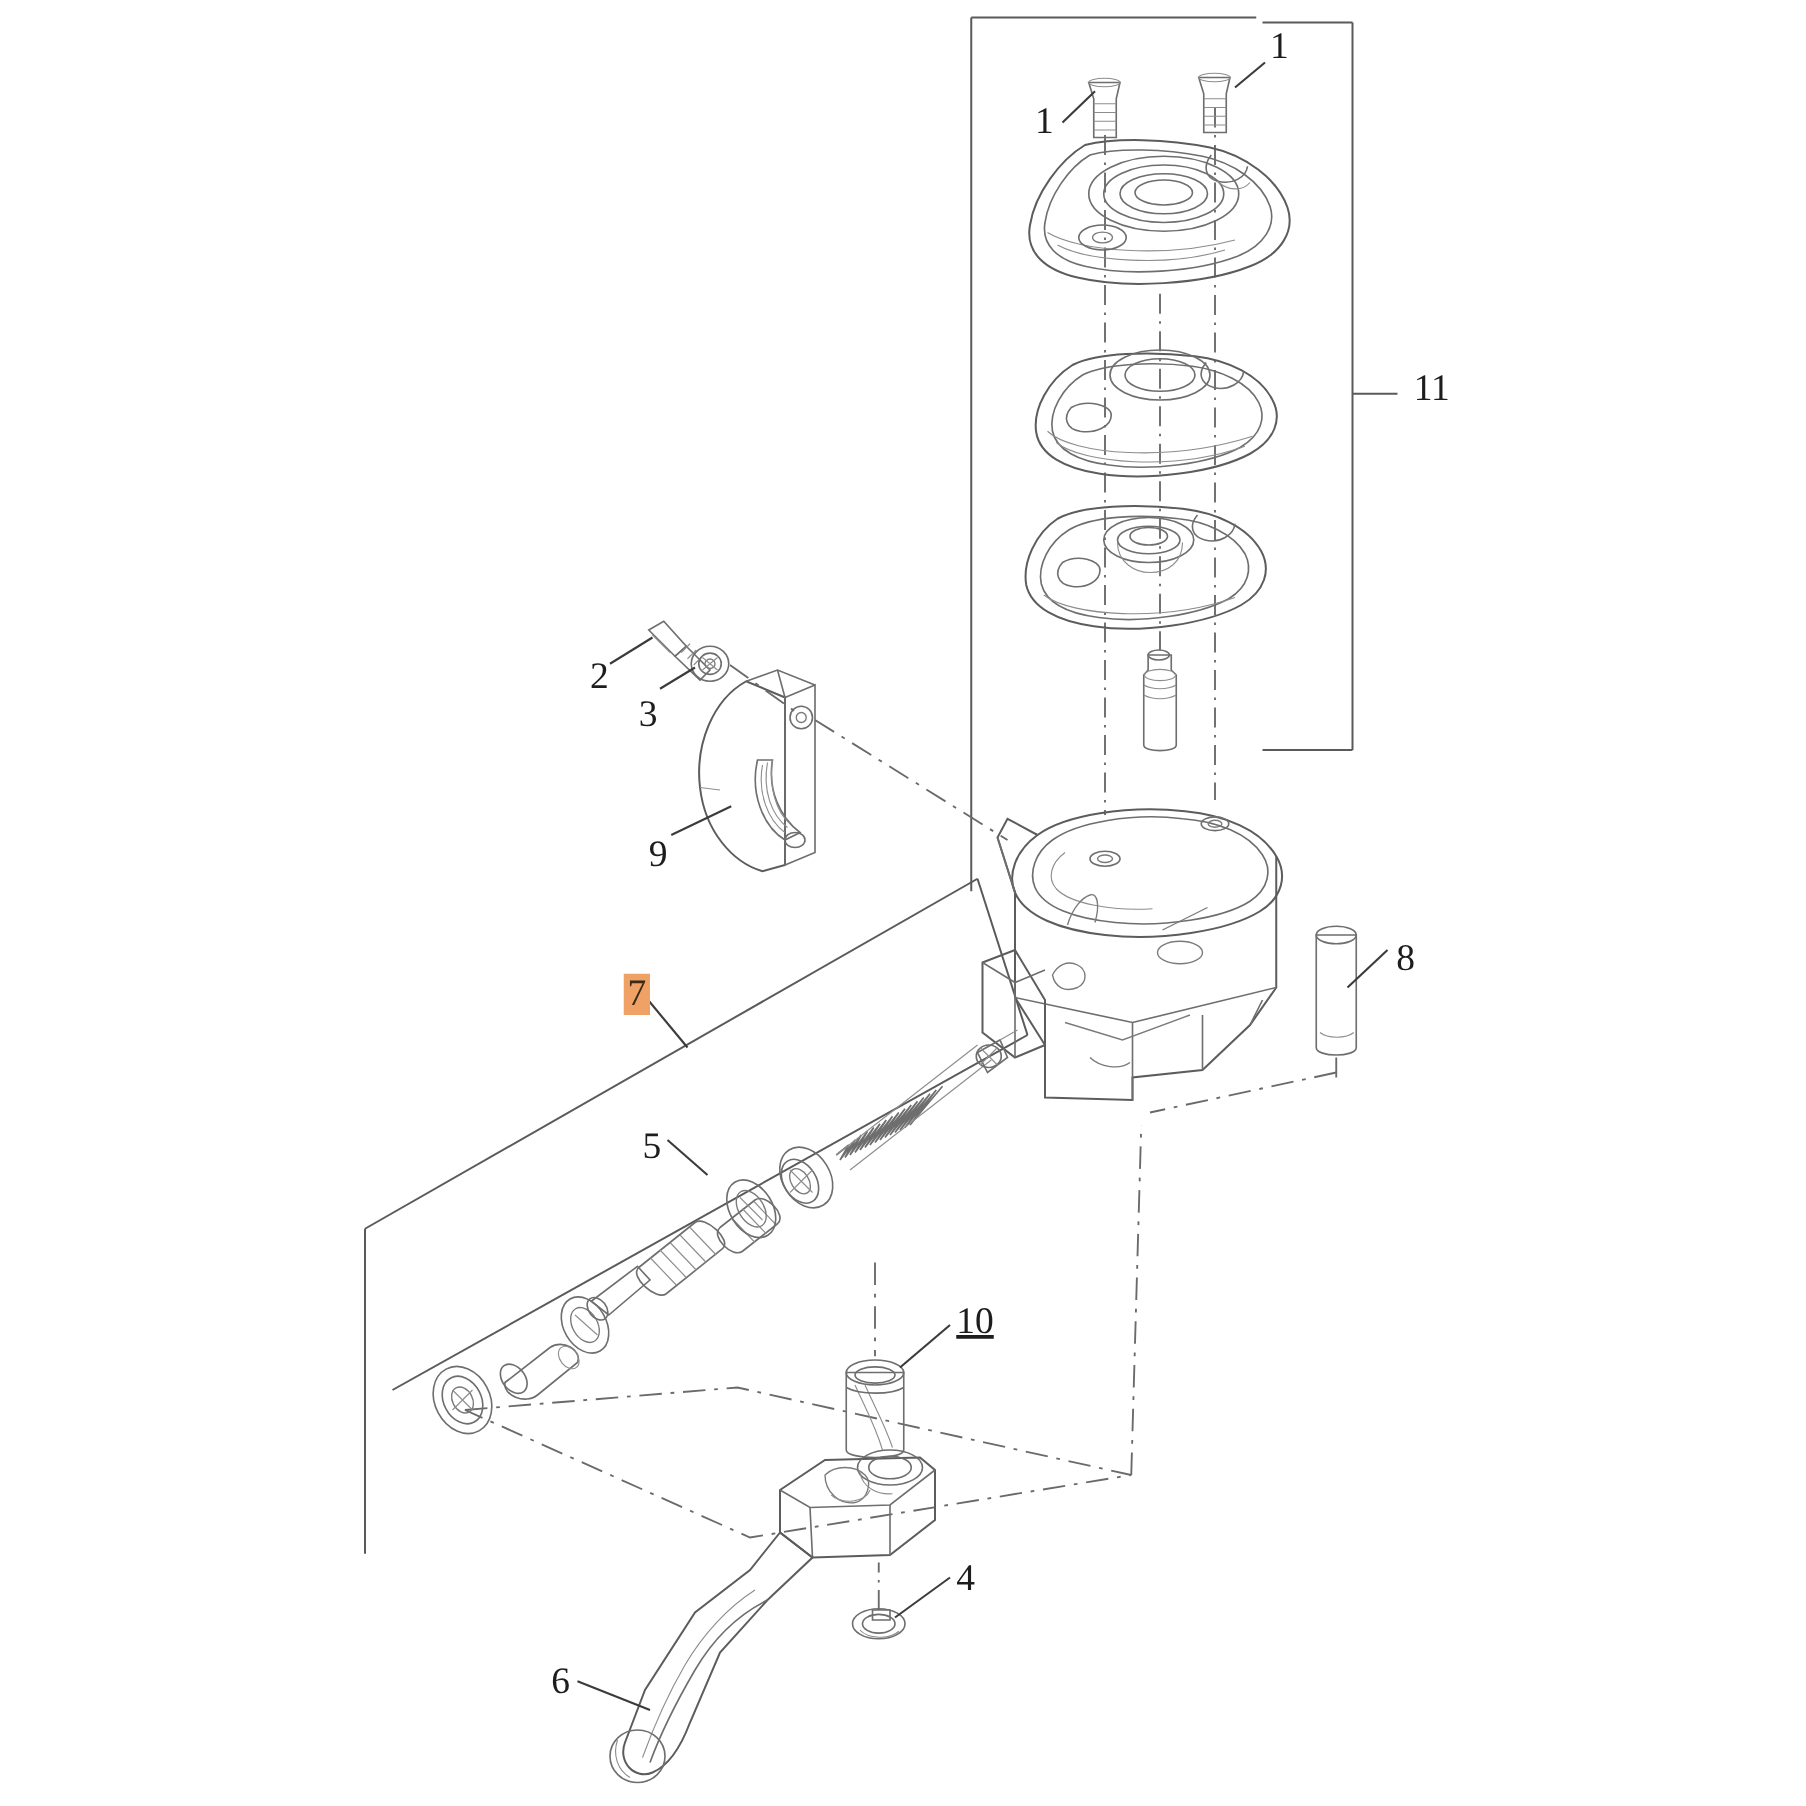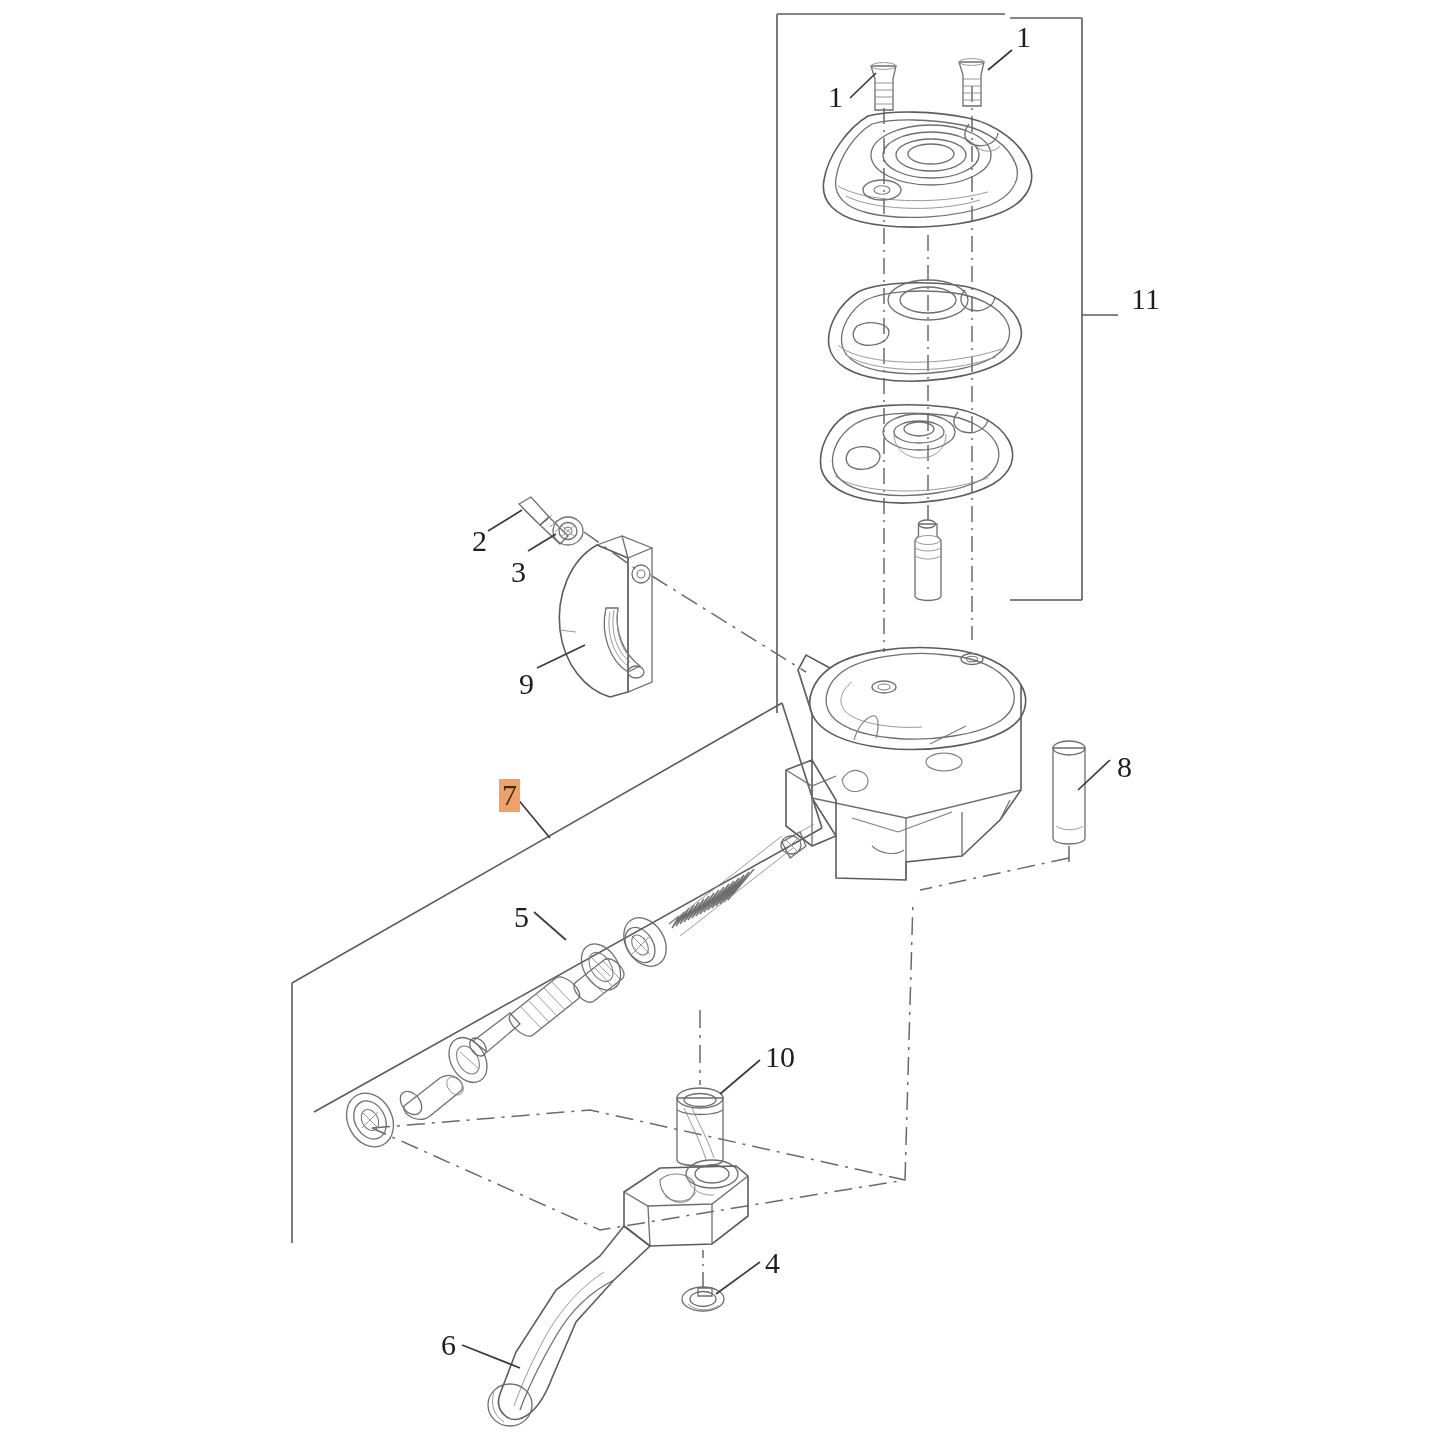--- a/index.html
+++ b/index.html
@@ -365,25 +365,25 @@
       <path class="lead" d="M 760 1060 L 720 1094"></path>
       <path class="lead" d="M 760 1262 L 716 1294"></path>
       <path class="lead" d="M 462 1345 L 520 1368"></path>
     </g>
 
   </svg>
 
   <div>
     <span class="callout" style="left:828px; top:82px;">1</span>
     <span class="callout" style="left:1016px; top:22px;">1</span>
-    <span class="callout" style="left:1131px; top:284px;">11</span>
+    <span class="callout" style="left:1131px; top:296px;">11</span>
     <span class="callout" style="left:472px; top:526px;">2</span>
     <span class="callout" style="left:511px; top:557px;">3</span>
     <span class="callout" style="left:519px; top:669px;">9</span>
     <span class="callout hl" style="left:499px; top:779px;">7</span>
     <span class="callout" style="left:1117px; top:752px;">8</span>
     <span class="callout" style="left:514px; top:902px;">5</span>
-    <span class="callout" style="left:765px; top:1042px;">10</span>
+    <span class="callout" style="left:765px; top:1042px;text-decoration:underline;">10</span>
     <span class="callout" style="left:765px; top:1248px;">4</span>
     <span class="callout" style="left:441px; top:1330px;">6</span>
   </div>
 
 </div>
 
 </body></html>

